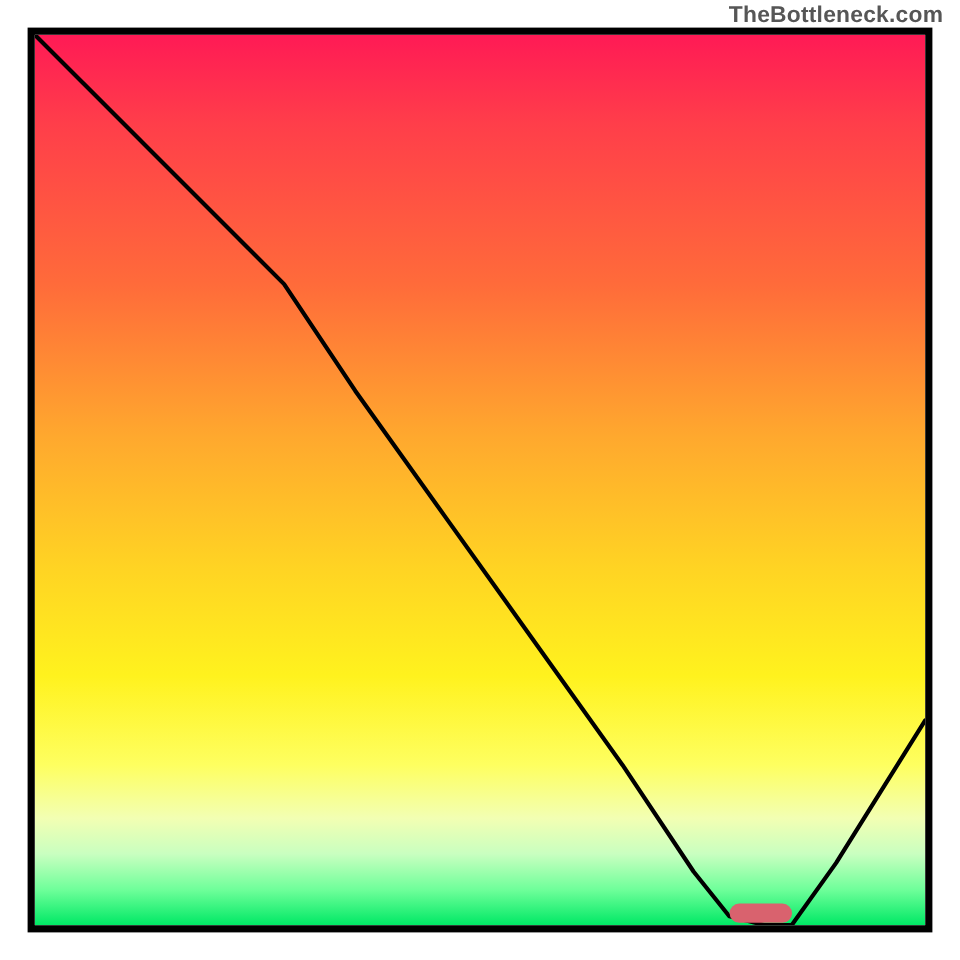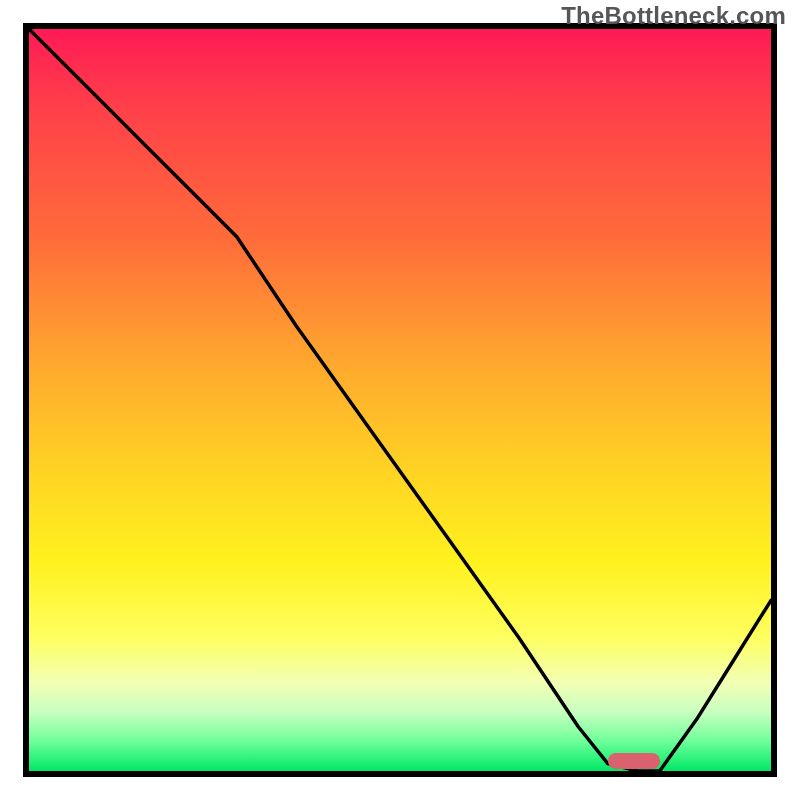--- a/index.html
+++ b/index.html
@@ -12,21 +12,21 @@
   }
   .container {
     position: relative;
     width: 800px;
     height: 800px;
   }
   .watermark {
     position: absolute;
     top: 2px;
     right: 14px;
-    font-size: 24px;
+    font-size: 19px;
     font-weight: 600;
     color: #565656;
     letter-spacing: 0.2px;
     z-index: 20;
   }
   .plot-frame {
     position: absolute;
     left: 23px;
     top: 23px;
     width: 754px;

